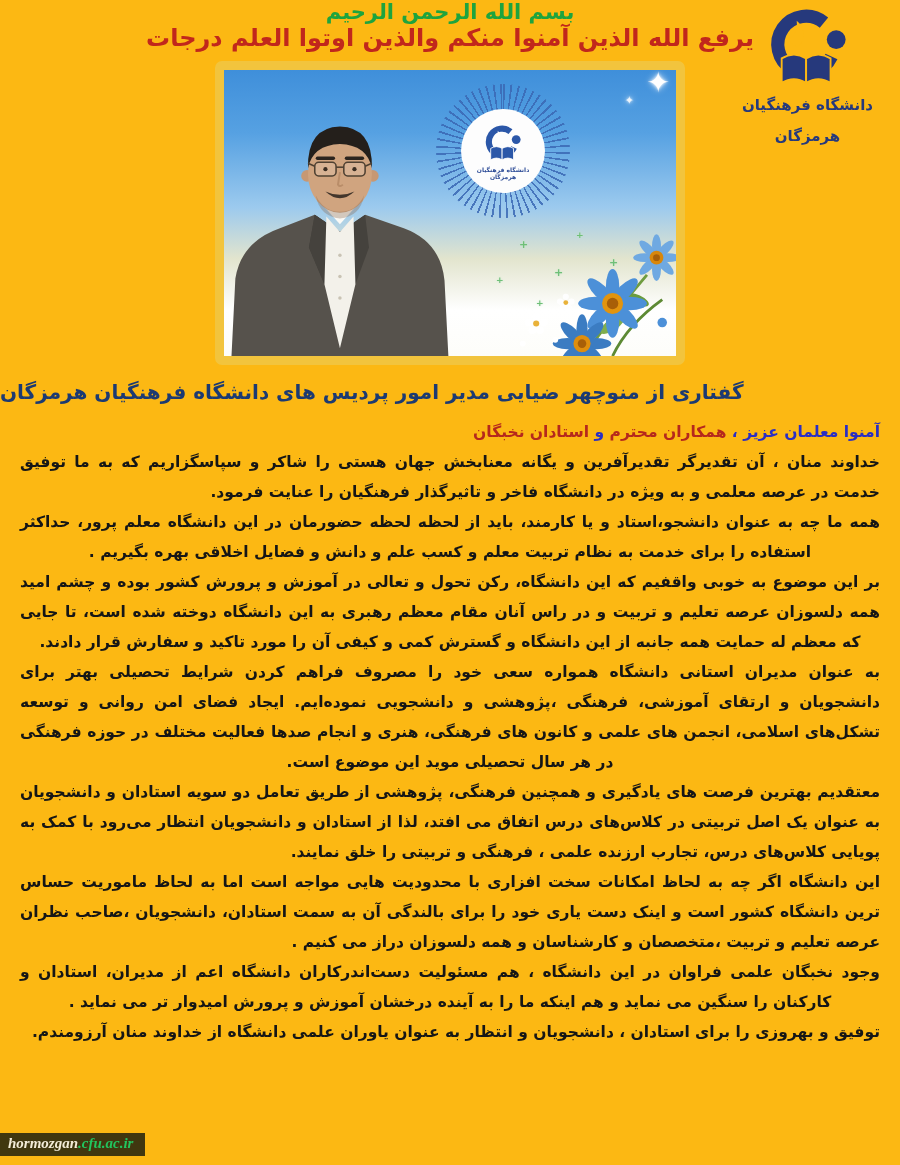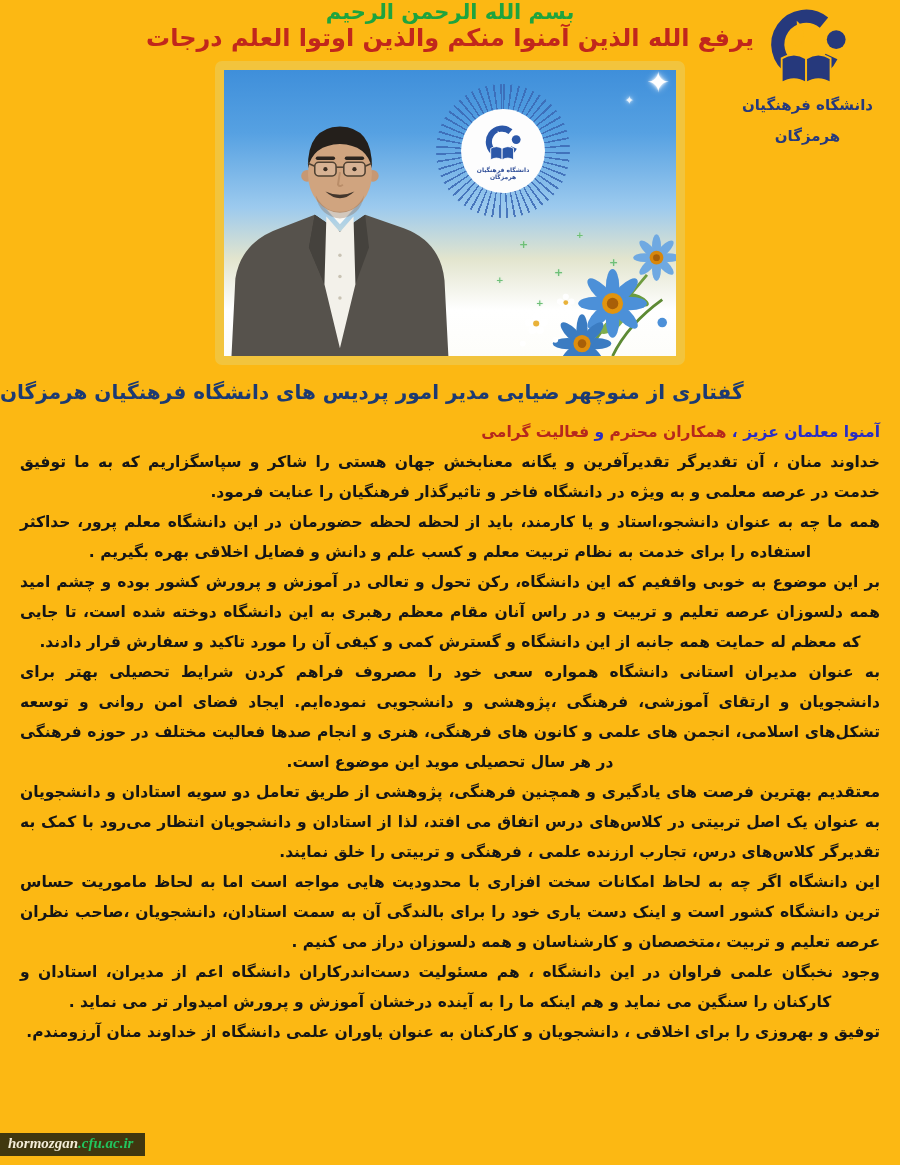--- a/index.html
+++ b/index.html
@@ -248,27 +248,27 @@
     <span class="gspark g2">+</span>
     <span class="gspark g3">+</span>
     <span class="gspark g4">+</span>
     <span class="gspark g5">+</span>
     <span class="gspark g6">+</span>
   </div>
 
   <div class="page-title">گفتاری از منوچهر ضیایی مدیر امور پردیس های دانشگاه فرهنگیان هرمزگان</div>
 
   <div class="body-text">
-    <p class="greeting"><span class="g-blue">آمنوا معلمان عزیز ، </span><span class="g-red">همکاران محترم</span><span class="g-blue"> و </span><span class="g-red">فعالیت گرامی</span></p>
+    <p class="greeting"><span class="g-blue">آمنوا معلمان عزیز ، </span><span class="g-red">همکاران محترم</span><span class="g-blue"> و </span><span class="g-red">استادان نخبگان</span></p>
     <p class="last-right">خداوند منان ، آن تقدیرگر تقدیرآفرین و یگانه معنابخش جهان هستی را شاکر و سپاسگزاریم که به ما توفیق خدمت در عرصه معلمی و به ویژه در دانشگاه فاخر و تاثیرگذار فرهنگیان را عنایت فرمود.</p>
     <p class="last-center">همه ما چه به عنوان دانشجو،استاد و یا کارمند، باید از لحظه لحظه حضورمان در این دانشگاه معلم پرور، حداکثر استفاده را برای خدمت به نظام تربیت معلم و کسب علم و دانش و فضایل اخلاقی بهره بگیریم .</p>
     <p class="last-center">بر این موضوع به خوبی واقفیم که این دانشگاه، رکن تحول و تعالی در آموزش و پرورش کشور بوده و چشم امید همه دلسوزان عرصه تعلیم و تربیت و در راس آنان مقام معظم رهبری به این دانشگاه دوخته شده است، تا جایی که معظم له حمایت همه جانبه از این دانشگاه و گسترش کمی و کیفی آن را مورد تاکید و سفارش قرار دادند.</p>
     <p class="last-center">به عنوان مدیران استانی دانشگاه همواره سعی خود را مصروف فراهم کردن شرایط تحصیلی بهتر برای دانشجویان و ارتقای آموزشی، فرهنگی ،پژوهشی و دانشجویی نموده‌ایم. ایجاد فضای امن روانی و توسعه تشکل‌های اسلامی، انجمن های علمی و کانون های فرهنگی، هنری و انجام صدها فعالیت مختلف در حوزه فرهنگی در هر سال تحصیلی موید این موضوع است.</p>
-    <p class="last-right">معتقدیم بهترین فرصت های یادگیری و همچنین فرهنگی، پژوهشی از طریق تعامل دو سویه استادان و دانشجویان به عنوان یک اصل تربیتی در کلاس‌های درس اتفاق می افتد، لذا از استادان و دانشجویان انتظار می‌رود با کمک به تقدیرگر کلاس‌های درس، تجارب ارزنده علمی ، فرهنگی و تربیتی را خلق نمایند.</p>
+    <p class="last-right">معتقدیم بهترین فرصت های یادگیری و همچنین فرهنگی، پژوهشی از طریق تعامل دو سویه استادان و دانشجویان به عنوان یک اصل تربیتی در کلاس‌های درس اتفاق می افتد، لذا از استادان و دانشجویان انتظار می‌رود با کمک به پویایی کلاس‌های درس، تجارب ارزنده علمی ، فرهنگی و تربیتی را خلق نمایند.</p>
     <p class="last-right">این دانشگاه اگر چه به لحاظ امکانات سخت افزاری با محدودیت هایی مواجه است اما به لحاظ ماموریت حساس ترین دانشگاه کشور است و اینک دست یاری خود را برای بالندگی آن به سمت استادان، دانشجویان ،صاحب نظران عرصه تعلیم و تربیت ،متخصصان و کارشناسان و همه دلسوزان دراز می کنیم .</p>
     <p class="last-center">وجود نخبگان علمی فراوان در این دانشگاه ، هم مسئولیت دست‌اندرکاران دانشگاه اعم از مدیران، استادان و کارکنان را سنگین می نماید و هم اینکه ما را به آینده درخشان آموزش و پرورش امیدوار تر می نماید .</p>
-    <p class="last-right">توفیق و بهروزی را برای اخلاقی ، دانشجویان و کارکنان به عنوان یاوران علمی دانشگاه از خداوند منان آرزومندم.</p>
+    <p class="last-right">توفیق و بهروزی را برای استادان ، دانشجویان و انتظار به عنوان یاوران علمی دانشگاه از خداوند منان آرزومندم.</p>
   </div>
 
 
   <div class="watermark"><span class="wm-host">hormozgan</span><span class="wm-dom">.cfu.ac.ir</span></div>
 
 </div>
 
 </body></html>

